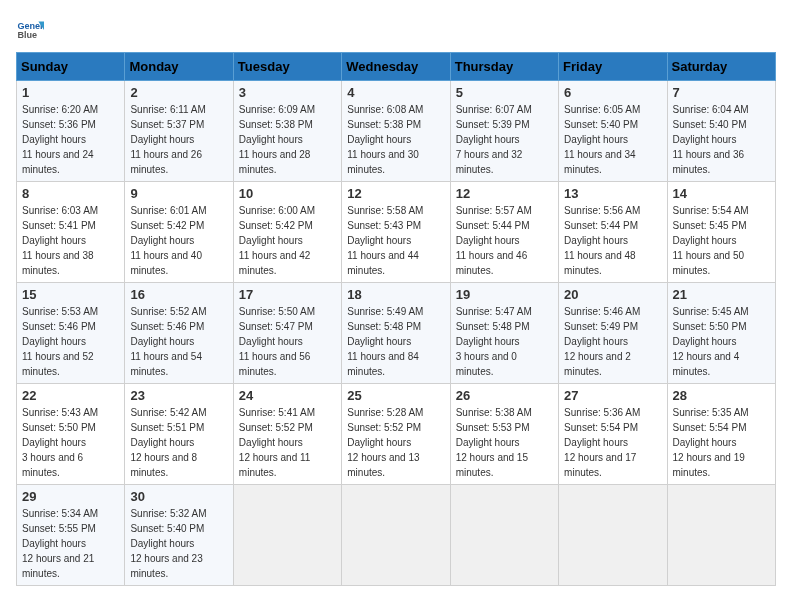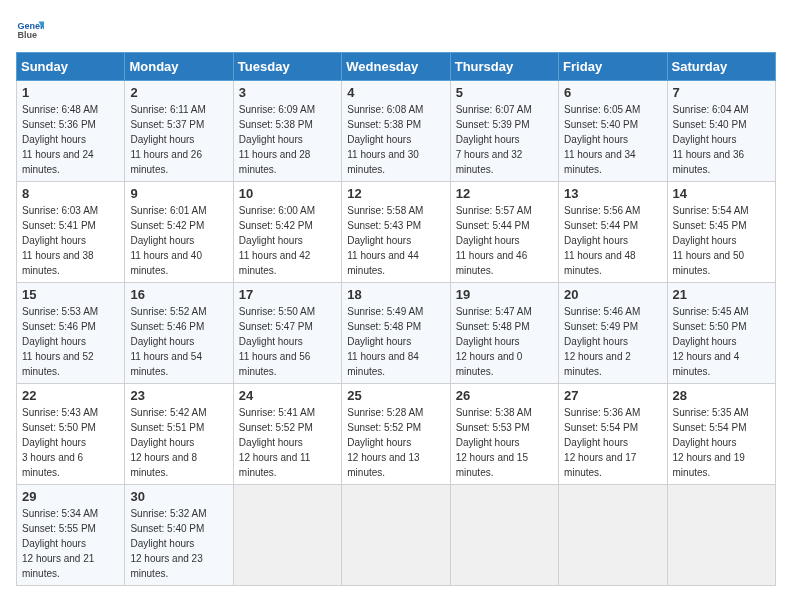--- a/index.html
+++ b/index.html
@@ -37,21 +37,21 @@
       font-size: 15px;
       color: #555;
     }
     table {
       width: 100%;
       border-collapse: collapse;
       table-layout: fixed;
     }
     thead tr th {
       background-color: #2a7abf;
-      color: #ffffff;
+      color: #000000;
       font-size: 13px;
       font-weight: bold;
       padding: 6px 4px;
       text-align: left;
       border: 1px solid #5a9fd4;
     }
     tbody tr td {
       vertical-align: top;
       padding: 4px 5px;
       font-size: 10px;
@@ -110,21 +110,21 @@
         <th>Thursday</th>
         <th>Friday</th>
         <th>Saturday</th>
       </tr>
   </thead>
   <tbody id="calendar-body">
   <tr>
         <td>
         <span class="day-num">1</span>
         <div class="day-info">
-          <span>Sunrise: 6:48 AM</span><br>
+          <span>Sunrise: 6:20 AM</span><br>
           <span>Sunset: 5:36 PM</span><br>
           <span>Daylight hours</span><br>
           <span>11 hours and 24 minutes.</span>
         </div>
       </td>
         <td>
         <span class="day-num">2</span>
         <div class="day-info">
           <span>Sunrise: 6:11 AM</span><br>
           <span>Sunset: 5:37 PM</span><br>
@@ -279,21 +279,21 @@
           <span>Daylight hours</span><br>
           <span>11 hours and 84 minutes.</span>
         </div>
       </td>
         <td>
         <span class="day-num">19</span>
         <div class="day-info">
           <span>Sunrise: 5:47 AM</span><br>
           <span>Sunset: 5:48 PM</span><br>
           <span>Daylight hours</span><br>
-          <span>12 hours and 0 minutes.</span>
+          <span>3 hours and 0 minutes.</span>
         </div>
       </td>
         <td>
         <span class="day-num">20</span>
         <div class="day-info">
           <span>Sunrise: 5:46 AM</span><br>
           <span>Sunset: 5:49 PM</span><br>
           <span>Daylight hours</span><br>
           <span>12 hours and 2 minutes.</span>
         </div>

